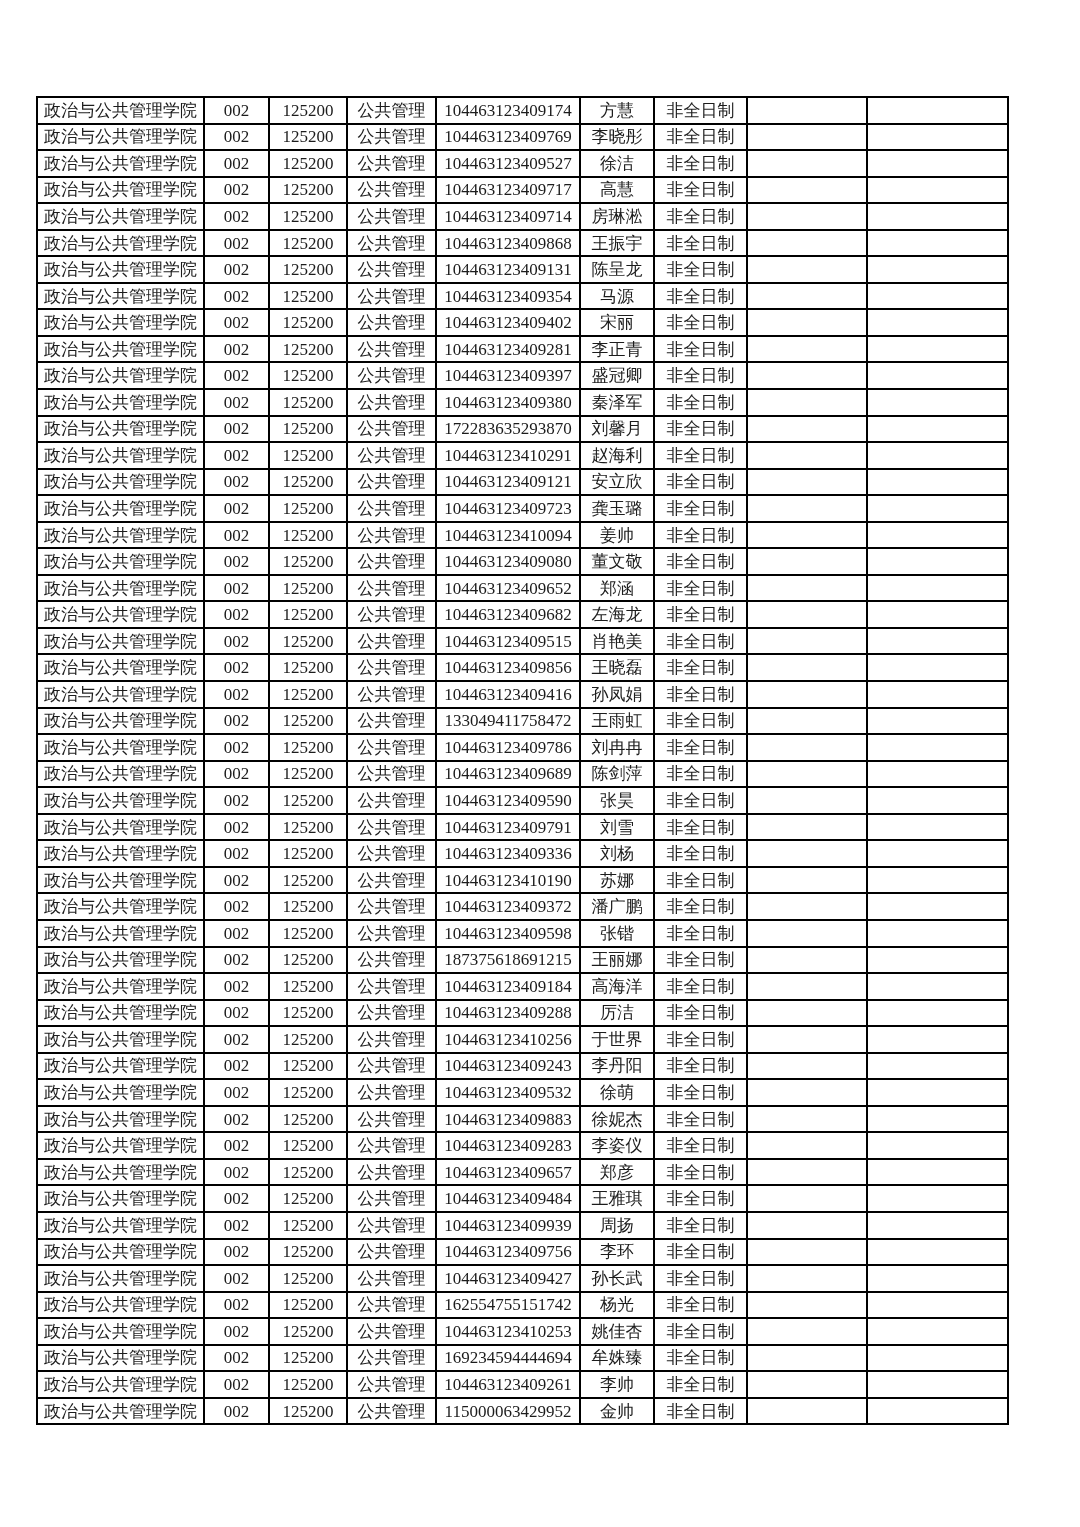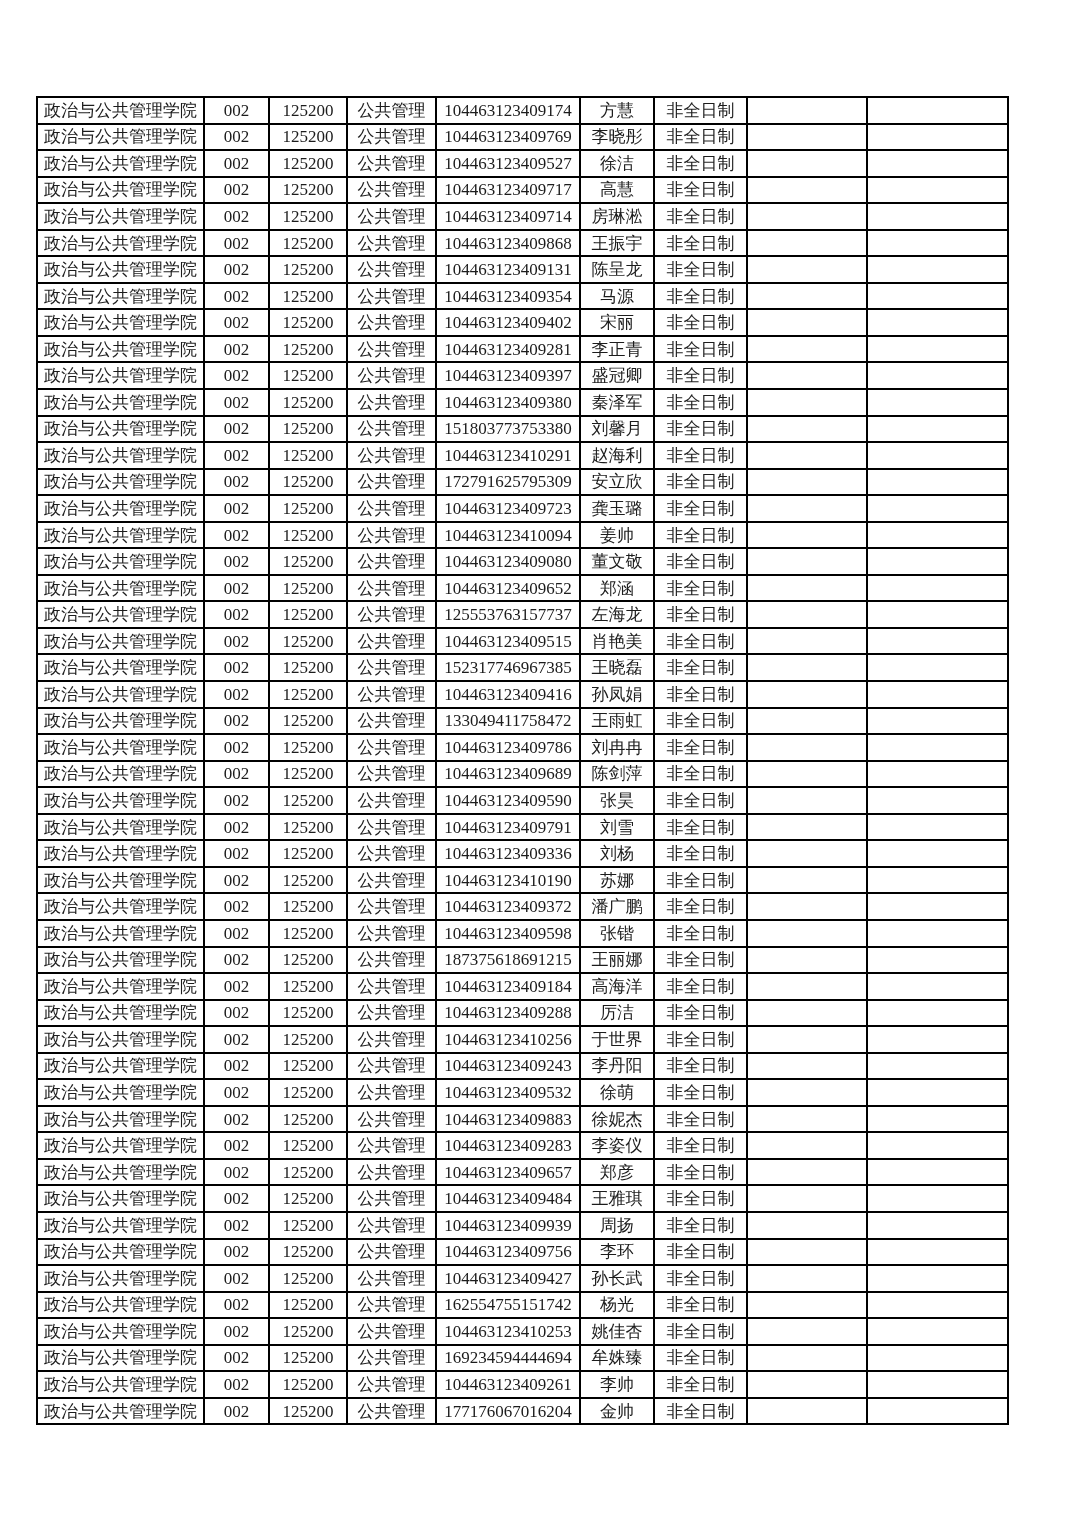--- a/index.html
+++ b/index.html
@@ -187,21 +187,21 @@
     <td>秦泽军</td>
     <td>非全日制</td>
     <td></td>
     <td></td>
   </tr>
       <tr>
     <td>政治与公共管理学院</td>
     <td>002</td>
     <td>125200</td>
     <td>公共管理</td>
-    <td>151803773753380</td>
+    <td>172283635293870</td>
     <td>刘馨月</td>
     <td>非全日制</td>
     <td></td>
     <td></td>
   </tr>
       <tr>
     <td>政治与公共管理学院</td>
     <td>002</td>
     <td>125200</td>
     <td>公共管理</td>
@@ -209,21 +209,21 @@
     <td>赵海利</td>
     <td>非全日制</td>
     <td></td>
     <td></td>
   </tr>
       <tr>
     <td>政治与公共管理学院</td>
     <td>002</td>
     <td>125200</td>
     <td>公共管理</td>
-    <td>172791625795309</td>
+    <td>104463123409121</td>
     <td>安立欣</td>
     <td>非全日制</td>
     <td></td>
     <td></td>
   </tr>
       <tr>
     <td>政治与公共管理学院</td>
     <td>002</td>
     <td>125200</td>
     <td>公共管理</td>
@@ -264,21 +264,21 @@
     <td>郑涵</td>
     <td>非全日制</td>
     <td></td>
     <td></td>
   </tr>
       <tr>
     <td>政治与公共管理学院</td>
     <td>002</td>
     <td>125200</td>
     <td>公共管理</td>
-    <td>125553763157737</td>
+    <td>104463123409682</td>
     <td>左海龙</td>
     <td>非全日制</td>
     <td></td>
     <td></td>
   </tr>
       <tr>
     <td>政治与公共管理学院</td>
     <td>002</td>
     <td>125200</td>
     <td>公共管理</td>
@@ -286,21 +286,21 @@
     <td>肖艳美</td>
     <td>非全日制</td>
     <td></td>
     <td></td>
   </tr>
       <tr>
     <td>政治与公共管理学院</td>
     <td>002</td>
     <td>125200</td>
     <td>公共管理</td>
-    <td>152317746967385</td>
+    <td>104463123409856</td>
     <td>王晓磊</td>
     <td>非全日制</td>
     <td></td>
     <td></td>
   </tr>
       <tr>
     <td>政治与公共管理学院</td>
     <td>002</td>
     <td>125200</td>
     <td>公共管理</td>
@@ -594,20 +594,20 @@
     <td>李帅</td>
     <td>非全日制</td>
     <td></td>
     <td></td>
   </tr>
       <tr>
     <td>政治与公共管理学院</td>
     <td>002</td>
     <td>125200</td>
     <td>公共管理</td>
-    <td>177176067016204</td>
+    <td>115000063429952</td>
     <td>金帅</td>
     <td>非全日制</td>
     <td></td>
     <td></td>
   </tr>
     </tbody>
 </table>
 
 </body></html>

